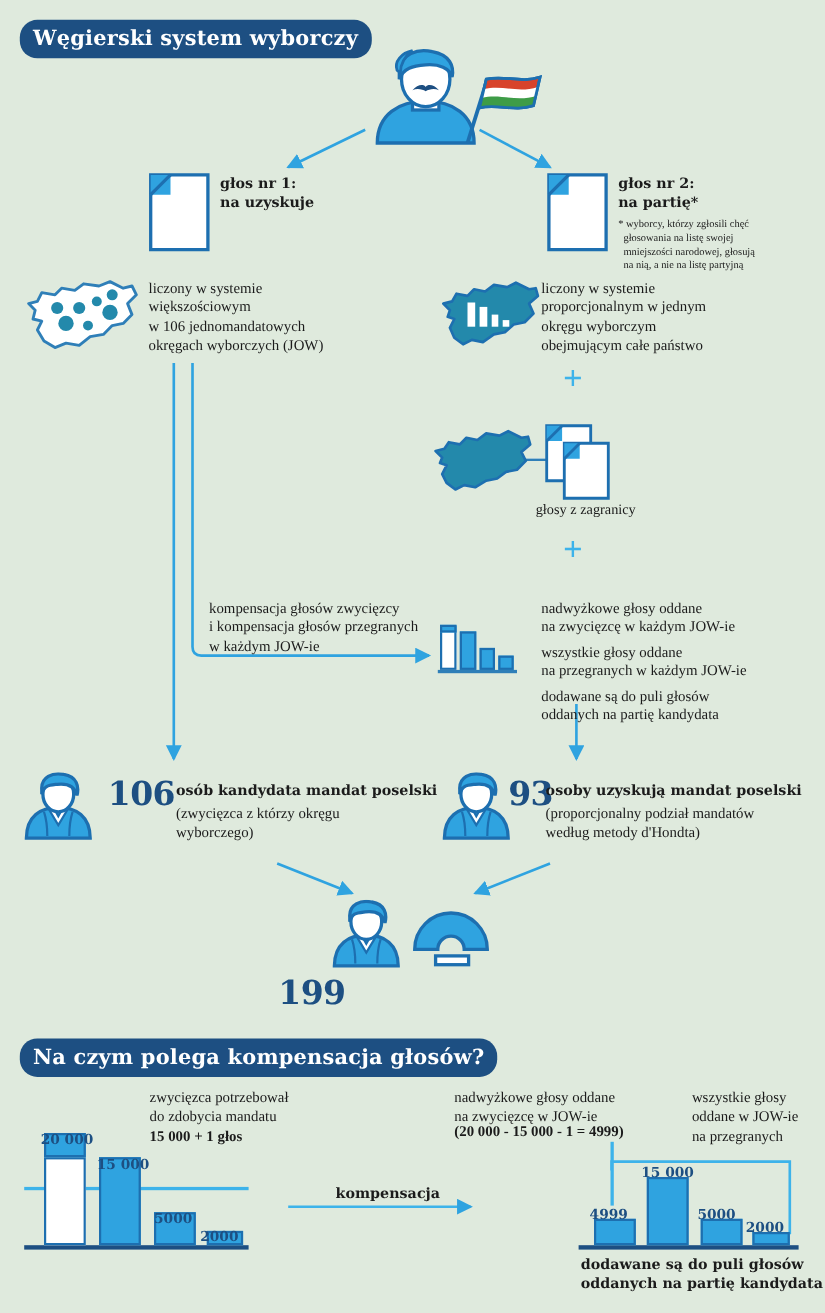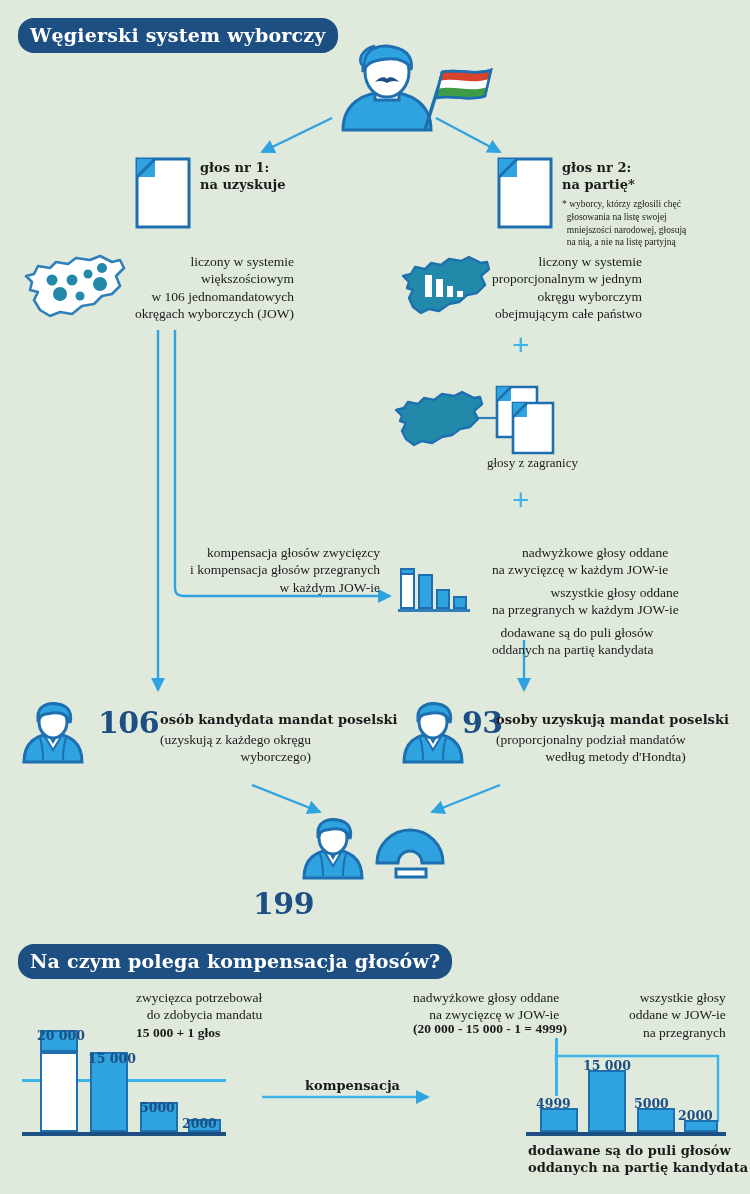--- a/index.html
+++ b/index.html
@@ -28,21 +28,21 @@
   }
   #banner-top { left:18px; top:18px; font-size:19px; }
   #banner-bottom { left:18px; top:944px; font-size:19px; }
 
   
   .tx { position:absolute; white-space:pre; line-height:1.28; }
   .bold { font-weight:bold; }
   .cyan { color:#2fa3e0; }
 
   .t-head { font-family:"DejaVu Serif", serif; font-weight:bold; font-size:13px; color:#1b1b1b; }
-  .t-body { font-family:"Liberation Serif", serif; font-size:13.5px; color:#1b1b1b;text-align:right; }
+  .t-body { font-family:"Liberation Serif", serif; font-size:13.5px; color:#1b1b1b; }
   .t-note { font-family:"Liberation Serif", serif; font-size:9.5px; color:#1b1b1b; line-height:1.35; }
   .t-cap  { font-family:"Liberation Serif", serif; font-size:13px; color:#1b1b1b; }
 
   .bignum {
     position:absolute;
     font-family:"DejaVu Serif", serif;
     font-weight:bold;
     color:#1d4f82;
     font-size:30px;
     letter-spacing:-0.5px;
@@ -264,21 +264,21 @@
       <path d="M4,60 C4,40 17,32 33,32 C49,32 62,40 62,60 Z" fill="#2fa3e0" stroke="#1d6fb0" stroke-width="3"></path>
       <path d="M24,33 L33,48 L42,33 L38,31 L33,40 L28,31 Z" fill="#ffffff" stroke="#1d6fb0" stroke-width="2"></path>
       <path d="M20,36 C22,42 23,50 23,58" stroke="#1d6fb0" stroke-width="2" fill="none"></path>
       <path d="M46,36 C44,42 43,50 43,58" stroke="#1d6fb0" stroke-width="2" fill="none"></path>
       <ellipse cx="33" cy="20" rx="14" ry="16" fill="#ffffff" stroke="#1d6fb0" stroke-width="3"></ellipse>
       <path d="M18,16 C17,4 28,0 38,2 C50,4 52,13 50,21 C48,13 41,10 32,11 C24,12 20,12 18,20 Z" fill="#2fa3e0" stroke="#1d6fb0" stroke-width="3"></path>
     </svg>
   </div>
   <div class="bignum" style="left:98px;top:705px;">106</div>
   <div class="tx t-head" style="left:160px;top:712px;">osób kandydata mandat poselski</div>
-  <div class="tx t-body" style="left:160px;top:731px;">(uzyskują z każdego okręgu
+  <div class="tx t-body" style="left:160px;top:731px;">(zwycięzca z którzy okręgu
 wyborczego)</div>
 
   <div style="position:absolute;left:400px;top:702px;">
     <svg width="66" height="62" viewBox="0 0 66 62">
       <path d="M4,60 C4,40 17,32 33,32 C49,32 62,40 62,60 Z" fill="#2fa3e0" stroke="#1d6fb0" stroke-width="3"></path>
       <path d="M24,33 L33,48 L42,33 L38,31 L33,40 L28,31 Z" fill="#ffffff" stroke="#1d6fb0" stroke-width="2"></path>
       <path d="M20,36 C22,42 23,50 23,58" stroke="#1d6fb0" stroke-width="2" fill="none"></path>
       <path d="M46,36 C44,42 43,50 43,58" stroke="#1d6fb0" stroke-width="2" fill="none"></path>
       <ellipse cx="33" cy="20" rx="14" ry="16" fill="#ffffff" stroke="#1d6fb0" stroke-width="3"></ellipse>
       <path d="M18,16 C17,4 28,0 38,2 C50,4 52,13 50,21 C48,13 41,10 32,11 C24,12 20,12 18,20 Z" fill="#2fa3e0" stroke="#1d6fb0" stroke-width="3"></path>

